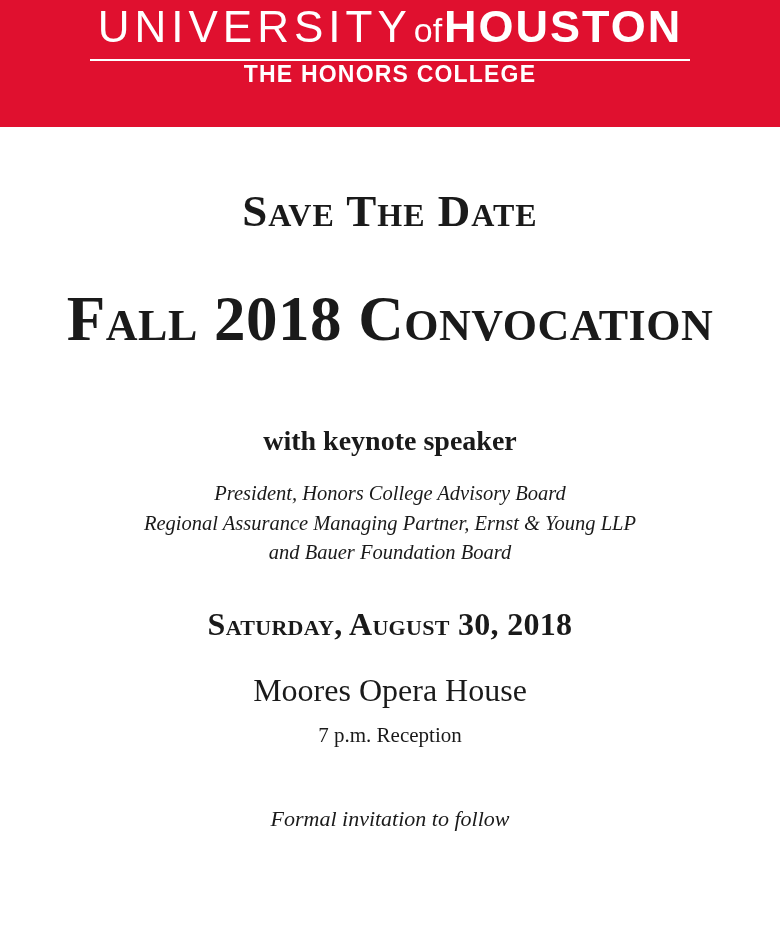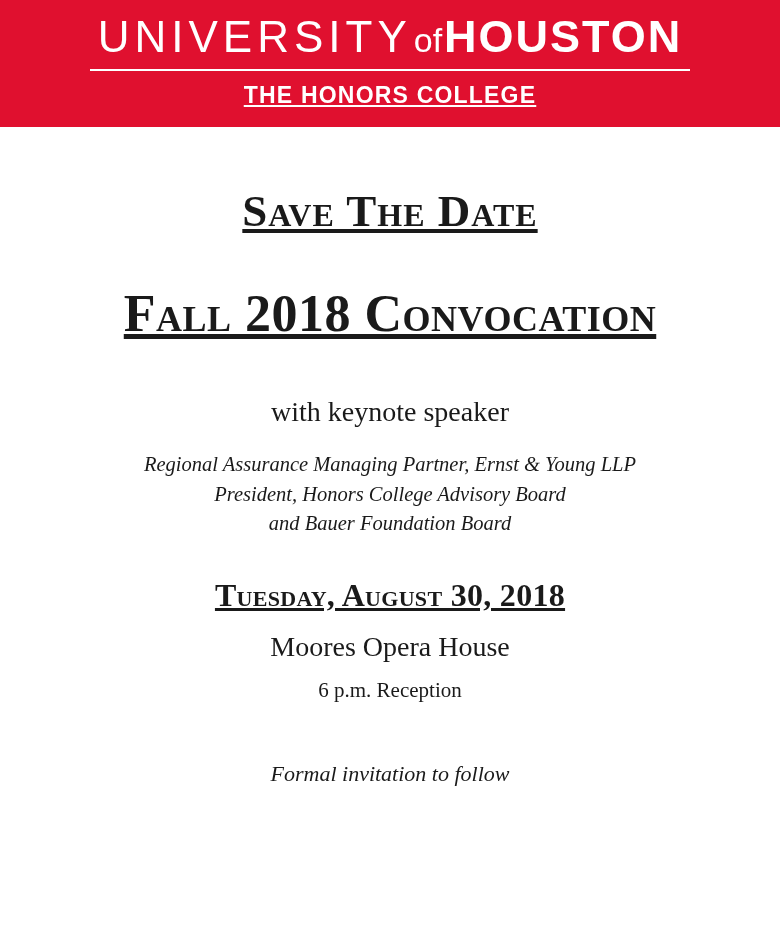--- a/index.html
+++ b/index.html
@@ -21,25 +21,24 @@
     height: 925px;
     box-sizing: border-box;
   }
 
   
   .banner {
     background: #e0102f;
     width: 100%;
     height: 127px;
     box-sizing: border-box;
-    padding-top: 14px;
+    padding-top: 4px;
     text-align: center;
     color: #ffffff;
     position: relative;
-    text-decoration: underline;
   }
   .banner-wordmark {
     font-family: "Liberation Sans", sans-serif;
     font-size: 45px;
     letter-spacing: 1.5px;
     line-height: 1;
     white-space: nowrap;
     display: inline-block;
   }
   .wm-university {
@@ -62,56 +61,54 @@
     width: 600px;
     height: 1.5px;
     background: #ffffff;
     margin: 10px auto 0 auto;
   }
   .banner-sub {
     font-family: "Liberation Sans", sans-serif;
     font-size: 23px;
     font-weight: 600;
     letter-spacing: 1.2px;
-    margin-top: 11px;
     text-align: center;
   }
 
   
   .content {
     text-align: center;
     padding: 0 40px;
   }
 
   
   .sc {
     font-family: "Liberation Serif", serif;
     font-variant: small-caps;
     font-weight: bold;
-    text-decoration: underline;
   }
 
   .save-date {
     margin-top: 62px;
     font-size: 45px;
     letter-spacing: 1px;
     line-height: 1;
   }
 
   .event-title {
     margin-top: 54px;
-    font-size: 52px;
+    font-size: 63px;
     letter-spacing: 0.5px;
     line-height: 1;
   }
 
   .with-keynote {
-    margin-top: 58px;
+    margin-top: 76px;
     font-size: 28px;
-    font-weight: normal;
+    font-weight: bold;
     font-variant: normal;
     line-height: 1;
   }
 
   .speaker-name {
     margin-top: 28px;
     font-size: 52px;
     letter-spacing: 0.5px;
     line-height: 1;
   }
@@ -127,22 +124,22 @@
   }
 
   .date-line {
     margin-top: 40px;
     font-size: 32px;
     letter-spacing: 0.3px;
     line-height: 1;
   }
 
   .venue {
-    margin-top: 22px;
-    font-size: 28px;
+    margin-top: 34px;
+    font-size: 32px;
     line-height: 1;
   }
 
   .time-lines {
     margin-top: 14px;
     font-size: 21px;
     line-height: 1.5;
   }
 
   .invite-note {
@@ -168,29 +165,29 @@
   <div class="content">
 
     <div class="sc save-date">Save The Date</div>
 
     <div class="sc event-title">Fall 2018 Convocation</div>
 
     <div class="with-keynote">with keynote speaker</div>
 
 
     <div class="titles">
+      <div>President, Honors College Advisory Board</div>
       <div>Regional Assurance Managing Partner, Ernst &amp; Young LLP</div>
-      <div>President, Honors College Advisory Board</div>
       <div>and Bauer Foundation Board</div>
     </div>
 
-    <div class="sc date-line">Tuesday, August 30, 2018</div>
+    <div class="sc date-line">Saturday, August 30, 2018</div>
 
     <div class="venue">Moores Opera House</div>
 
     <div class="time-lines">
-      <div>6 p.m. Reception</div>
+      <div>7 p.m. Reception</div>
     </div>
 
     <div class="invite-note">Formal invitation to follow</div>
 
   </div>
 </div>
 
 </body></html>

